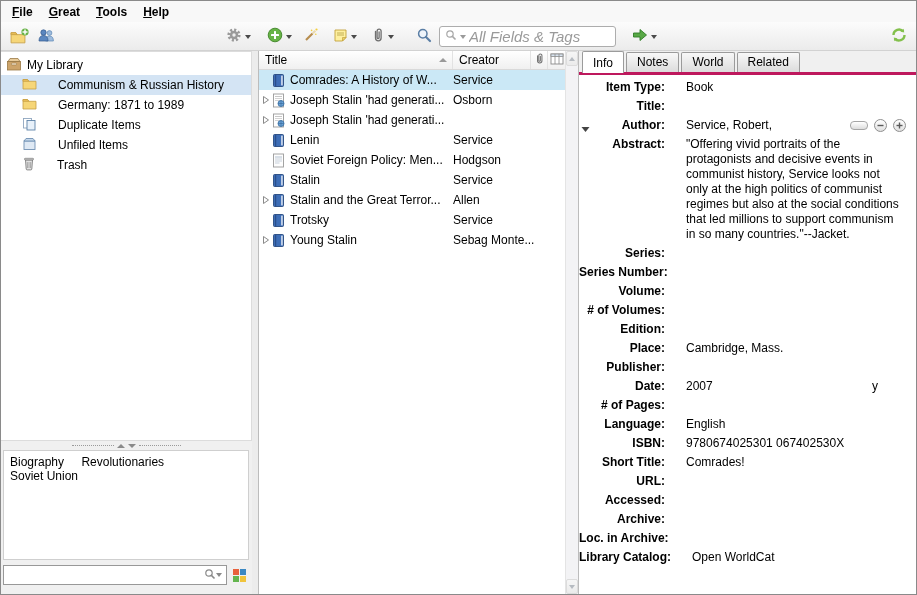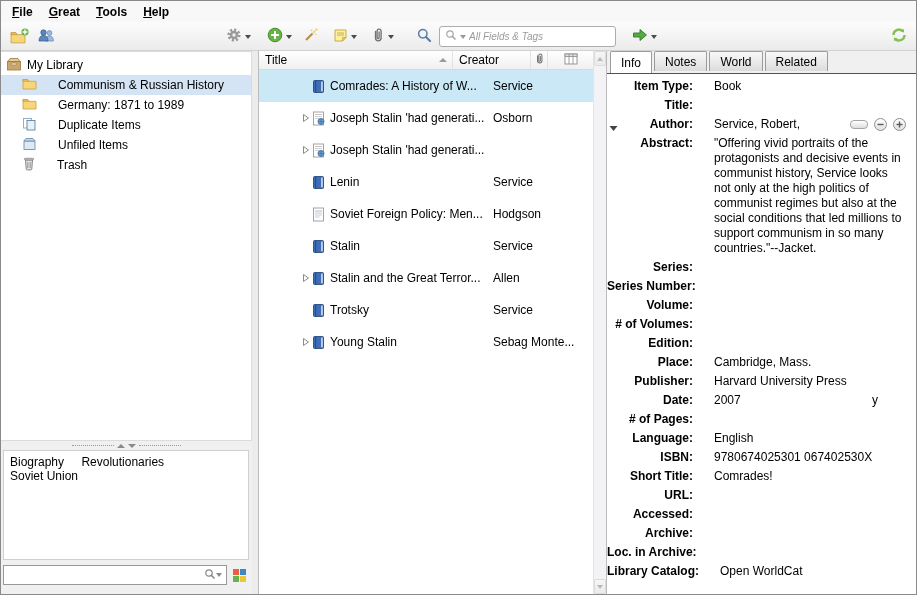--- a/index.html
+++ b/index.html
@@ -11,21 +11,21 @@
   .menubar { flex:0 0 21px; background:#f8f8f8; display:flex; align-items:center; padding-left:3px; }
   .menu-item { display:inline-block; padding:3px 8px; cursor:default;font-weight:bold; }
   .menu-item::first-letter { text-decoration:underline; }
 
   
   .toolbar { flex:0 0 29px; background:linear-gradient(#fcfcfc,#ebebeb); border-bottom:1px solid #d2d2d2; position:relative; }
   .tb { position:absolute; top:3px; height:23px; display:flex; align-items:center; gap:3px; padding:0 3px; border-radius:2px; }
   .caret { width:0; height:0; border-left:3px solid transparent; border-right:3px solid transparent; border-top:4px solid #4a4a4a; }
   .badge-plus { position:absolute; right:-3px; top:-2px; }
   .search-box { position:absolute; left:438px; top:4px; width:177px; height:21px; background:#fff; border:1px solid #adadad; border-radius:3px; display:flex; align-items:center; padding:0 5px; gap:3px; }
-  .search-box input { border:none; outline:none; flex:1; font-family:"Liberation Sans",sans-serif; font-size:10px; background:transparent; }
+  .search-box input { border:none; outline:none; flex:1; font-family:"Liberation Sans",sans-serif; font-size:15px; background:transparent; }
   .search-box input::placeholder { color:#9a9a9a; font-style:italic; }
 
   
   .main { flex:1; display:flex; min-height:0; }
   .left-pane { flex:0 0 251px; display:flex; flex-direction:column; background:#f0f0f0; }
   .pane-splitter { flex:0 0 6px; background:#ececec; }
 
   
   .collections { flex:0 0 390px; background:#fff; border:1px solid #dcdcdc; border-left:none; overflow:hidden; padding-top:3px; }
   .col-row { height:20px; display:flex; align-items:center; gap:5px; padding-left:5px; cursor:default; }
@@ -51,37 +51,37 @@
   
   .items-pane { flex:0 0 307px; background:#fff; border-left:1px solid #bcbcbc; display:flex; flex-direction:column; }
   .items-header { flex:0 0 19px; display:flex; background:linear-gradient(#ffffff,#f0f0f0); border-bottom:1px solid #d9d9d9; }
   .hc { display:flex; align-items:center; padding-left:6px; border-right:1px solid #e2e2e2; cursor:default; }
   .h-title { width:194px; justify-content:space-between; padding-right:5px; }
   .h-creator { width:78px; }
   .h-attach { width:17px; justify-content:center; padding-left:0; }
   .h-picker { flex:1; justify-content:center; padding-left:0; border-right:none; }
   .sort-arrow { width:0; height:0; border-left:4px solid transparent; border-right:4px solid transparent; border-bottom:4px solid #9a9a9a; }
   .items-rows { flex:1; overflow:hidden; }
-  .item-row { height:32px; display:flex; align-items:center; cursor:default;padding-left:40px; }
+  .item-row { height:20px; display:flex; align-items:center; cursor:default; }
   .item-row.selected { background:#cbe8f6; }
   .cell-twisty { flex:0 0 13px; display:flex; justify-content:center; }
   .cell-icon { flex:0 0 18px; display:flex; align-items:center; }
   .cell-title { flex:0 0 163px; white-space:nowrap; overflow:hidden; }
   .cell-creator { flex:0 0 100px; white-space:nowrap; overflow:hidden; }
 
   
   .items-scrollbar { flex:0 0 13px; background:#f3f3f5; display:flex; flex-direction:column; border-left:1px solid #e4e4e4; }
   .sb-btn { flex:0 0 15px; display:flex; align-items:center; justify-content:center; background:linear-gradient(#f6f6f6,#ebebeb); border:1px solid #dcdcdc; border-radius:2px; }
   .sb-track { flex:1; }
   .sb-arrow-up { width:0; height:0; border-left:3.5px solid transparent; border-right:3.5px solid transparent; border-bottom:4px solid #b6bbc1; }
   .sb-arrow-down { width:0; height:0; border-left:3.5px solid transparent; border-right:3.5px solid transparent; border-top:4px solid #b6bbc1; }
 
   
   .right-pane { flex:1; min-width:0; background:#fff; border-left:1px solid #bcbcbc; display:flex; flex-direction:column; }
-  .tabs { flex:0 0 23px; background:#f0f0f0; display:flex; align-items:flex-start; padding-left:3px; border-bottom:1px solid #be185d; }
+  .tabs { flex:0 0 23px; background:#f0f0f0; display:flex; align-items:center; padding-left:3px; border-bottom:3px solid #be185d; }
   .tab { height:20px; display:flex; align-items:center; padding:0 10px; border:1px solid #9b9b9b; border-bottom:none; border-radius:2px 2px 0 0; background:linear-gradient(#f8f8f8,#dcdcdc); margin-right:2px; cursor:default; position:relative; }
   .tab.active { background:#fff; height:22px; margin-bottom:-1px; z-index:2; }
   .details { flex:1; overflow:hidden; padding:5px 4px 0 0; background:#fff; }
   .drow { display:flex; margin-bottom:4px; min-height:15px; line-height:15px; }
   .dlabel { flex:0 0 107px; text-align:right; font-weight:bold; padding-right:21px; position:relative; white-space:nowrap; }
   .dvalue { flex:1; min-width:0; padding-right:10px; }
   .author-row .dvalue { display:flex; align-items:center; padding-right:6px; }
   .author-controls { margin-left:auto; display:flex; align-items:center; gap:6px; }
   .field-pill { width:18px; height:9px; border:1px solid #a5a5a5; border-radius:4px; background:linear-gradient(#fff,#ddd); }
   .circle-btn { width:13px; height:13px; border:1px solid #8f8f8f; border-radius:50%; background:linear-gradient(#fff,#e0e0e0); display:flex; align-items:center; justify-content:center; }
@@ -574,21 +574,20 @@
           <div class="dvalue"></div>
         </div>
 
         <div class="drow">
           <div class="dlabel">Place:</div>
           <div class="dvalue">Cambridge, Mass.</div>
         </div>
 
         <div class="drow">
           <div class="dlabel">Publisher:</div>
-          <div class="dvalue">Harvard University Press</div>
         </div>
 
         <div class="drow date-row">
           <div class="dlabel">Date:</div>
           <div class="dvalue">
             <span>2007</span>
             <span class="date-hint">y</span>
           </div>
         </div>
 

